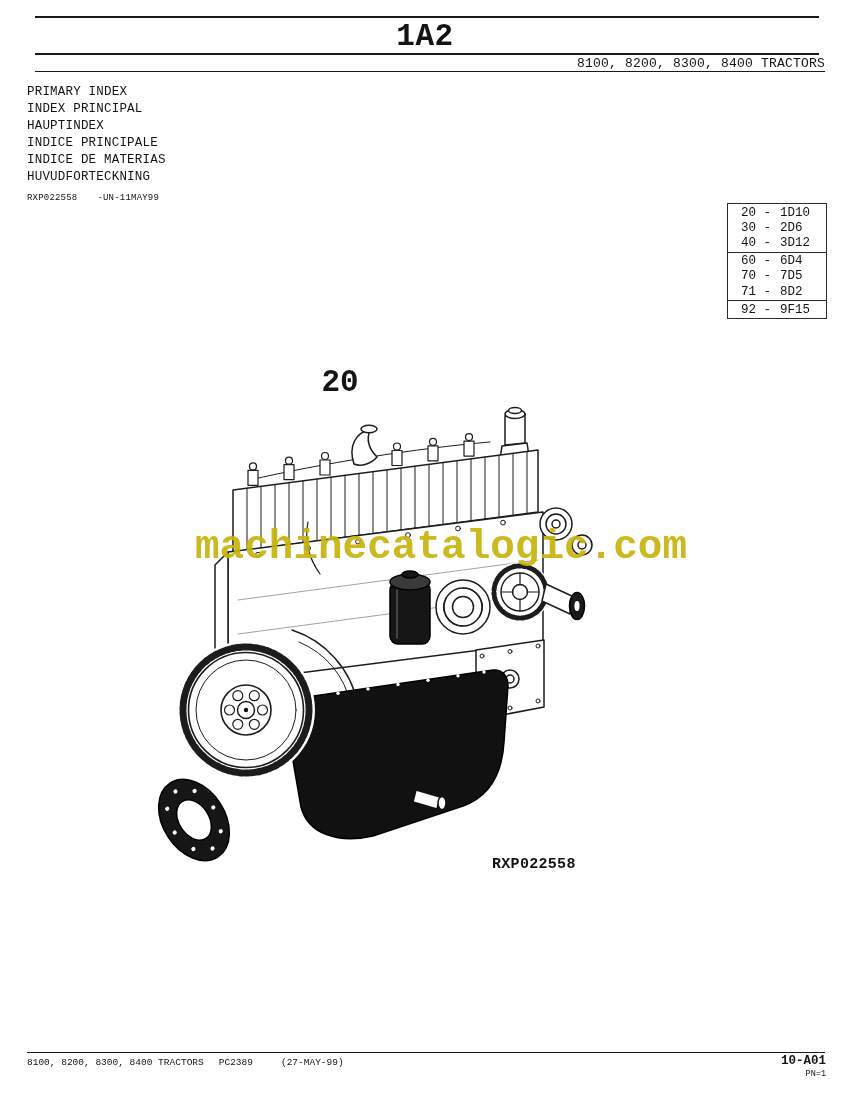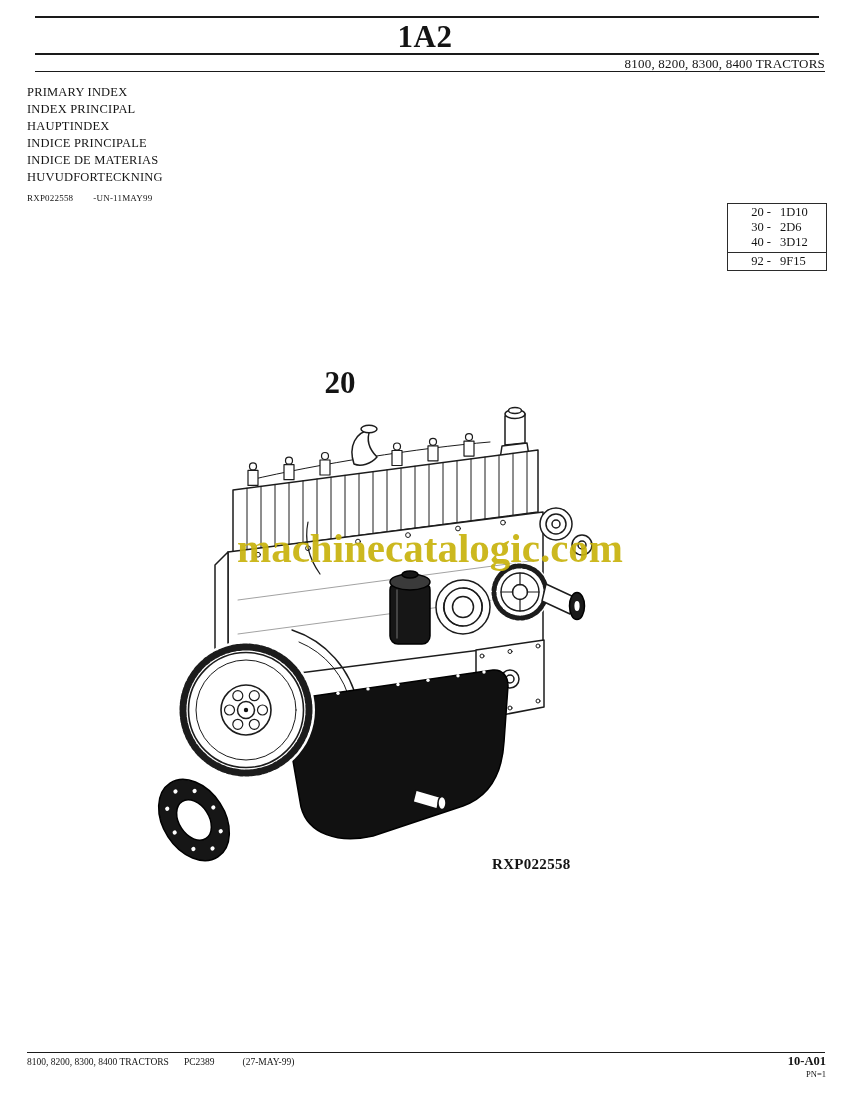--- a/index.html
+++ b/index.html
@@ -1,18 +1,18 @@
 <!DOCTYPE html>
 <html><head>
 <meta charset="utf-8">
 <style>
   *{box-sizing:border-box;margin:0;padding:0}
   html,body{background:#fff}
   .page{position:relative;width:850px;height:1100px;margin:0 auto;background:#fff;
-        font-family:Liberation Serif, serif;color:#141414;overflow:hidden}
+        font-family:Liberation Mono, monospace;color:#141414;overflow:hidden}
   .abs{position:absolute}
   .rule{background:#1a1a1a}
   .rule-top1{left:35px;top:16px;width:784px;height:2px}
   .rule-top2{left:35px;top:53px;width:784px;height:2px}
   .rule-top3{left:35px;top:71px;width:790px;height:1px}
   .rule-footer{left:27px;top:1052px;width:798px;height:1px}
   .title-code{top:19px;left:0;width:100%;text-align:center;font-size:31px;font-weight:bold;letter-spacing:.5px}
   .model-line{top:56px;right:25px;font-size:13px;letter-spacing:.2px}
   .index-titles{left:27px;top:84px;font-size:12.5px;line-height:16.9px;letter-spacing:.2px}
   .ref-line{margin-top:5px;font-size:9px;letter-spacing:.2px}
@@ -67,20 +67,34 @@
           <span class="idx-num">30 -</span>
           <span class="idx-code">2D6</span>
         </div>
       <div class="idx-row">
           <span class="idx-num">40 -</span>
           <span class="idx-code">3D12</span>
         </div>
     </div>
     <div class="idx-group">
       <div class="idx-row">
+          <span class="idx-num">60 -</span>
+          <span class="idx-code">6D4</span>
+        </div>
+      <div class="idx-row">
+          <span class="idx-num">70 -</span>
+          <span class="idx-code">7D5</span>
+        </div>
+      <div class="idx-row">
+          <span class="idx-num">71 -</span>
+          <span class="idx-code">8D2</span>
+        </div>
+    </div>
+    <div class="idx-group">
+      <div class="idx-row">
           <span class="idx-num">92 -</span>
           <span class="idx-code">9F15</span>
         </div>
     </div>
   </div>
 
   <div class="abs fig-number">20</div>
 
   <svg class="abs engine-svg" viewBox="0 0 480 490" width="480" height="490" aria-hidden="true">
     <g stroke="#1c1c1c" stroke-width="1.5" fill="none" stroke-linecap="round" stroke-linejoin="round">

